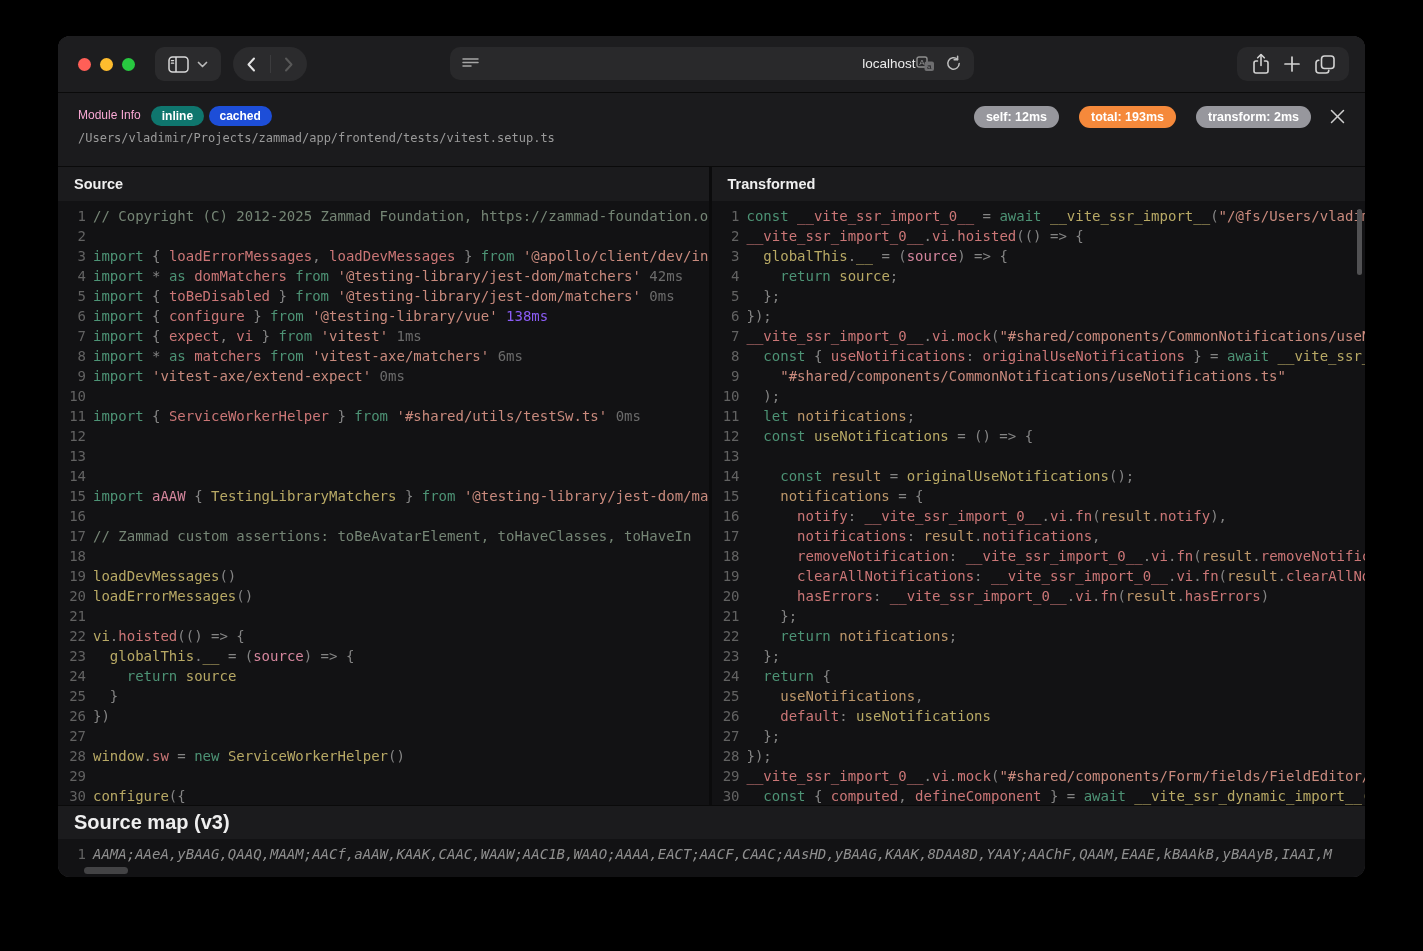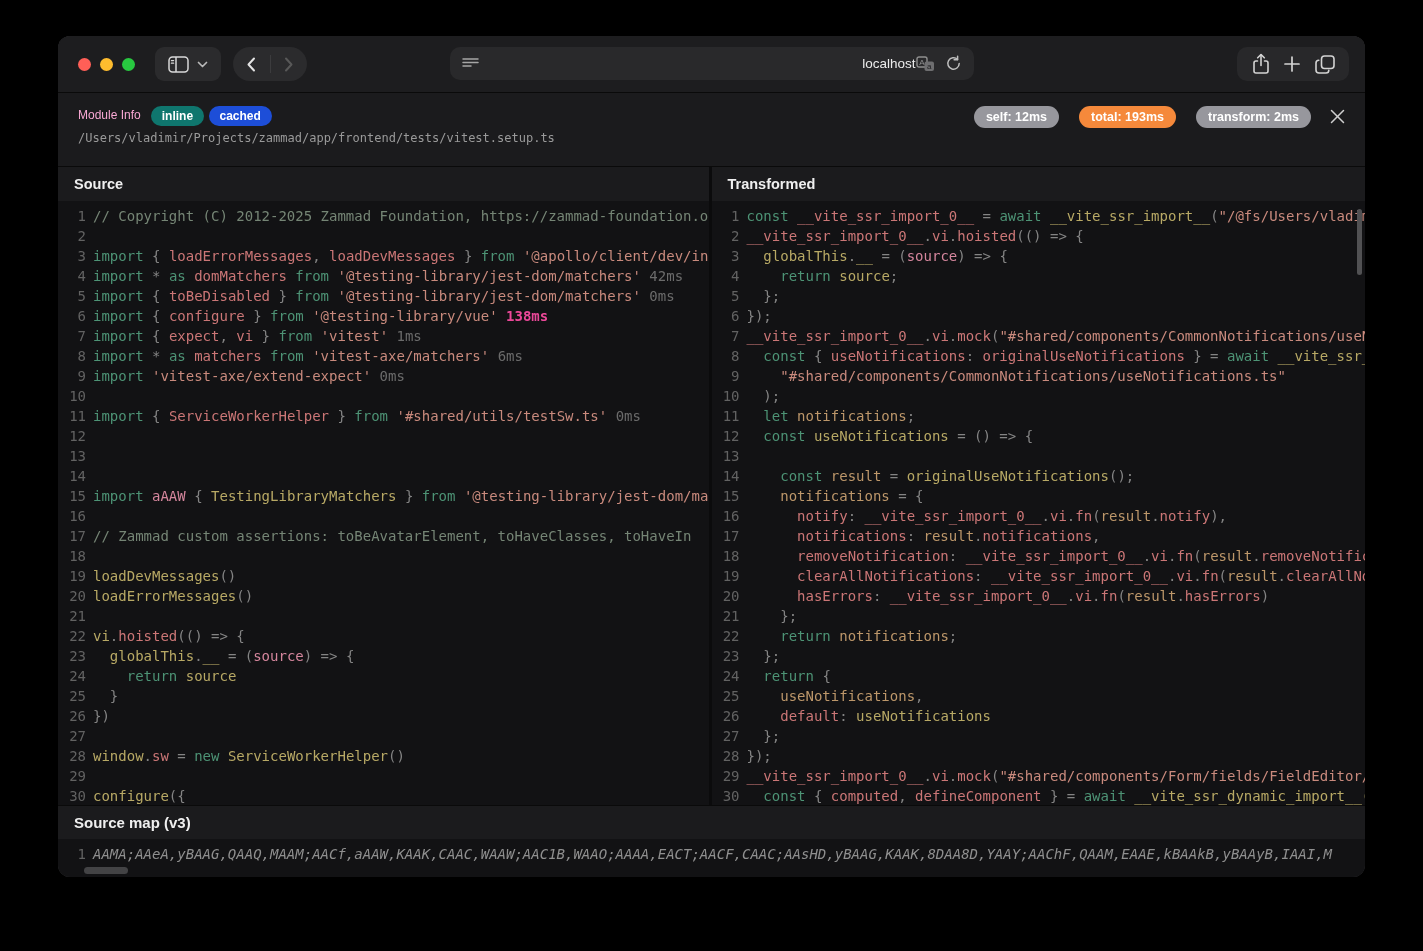--- a/index.html
+++ b/index.html
@@ -49,26 +49,26 @@
   .ln{flex:none;width:28px;text-align:right;margin-right:7px;color:#626262;}
   .lc{white-space:pre;}
   .tk-k{color:#4d9375}
   .tk-i{color:#cb7676}
   .tk-v{color:#bd976a}
   .tk-y{color:#b8a965}
   .tk-s{color:#c98a7d}
   .tk-c{color:#758575}
   .tk-p{color:#848484}
   .tk-t{color:#6b6b6b}
-  .tk-h{color:#ec4899;font-weight:700}
+  .tk-h{color:#8b5cf6;font-weight:400}
   .tk-pk{color:#d5869d}
   .vscrollbar{position:absolute;right:3px;top:42px;width:5px;height:66px;background:#515153;border-radius:3px;}
   
   .sourcemap{height:71px;flex:none;display:flex;flex-direction:column;border-top:1px solid #0a0a0a;}
-  .sm-header{height:33px;flex:none;background:#1b1b1d;color:#efefef;font-size:15px;font-weight:700;
+  .sm-header{height:33px;flex:none;background:#1b1b1d;color:#efefef;font-size:20px;font-weight:700;
     display:flex;align-items:center;padding:0 16px;}
   .sm-body{flex:1;background:#121214;position:relative;overflow:hidden;
     font-family:"DejaVu Sans Mono",monospace;font-size:14px;line-height:20px;padding-top:5px;}
   .sm-line{display:flex;height:20px;white-space:pre;}
   .sm-text{color:#8f8f8f;white-space:pre;font-style:italic;}
   .hscrollbar{position:absolute;left:26px;bottom:3px;width:44px;height:7px;background:#434345;border-radius:4px;}
   svg{display:block;}
 </style>
 </head>
 <body>

